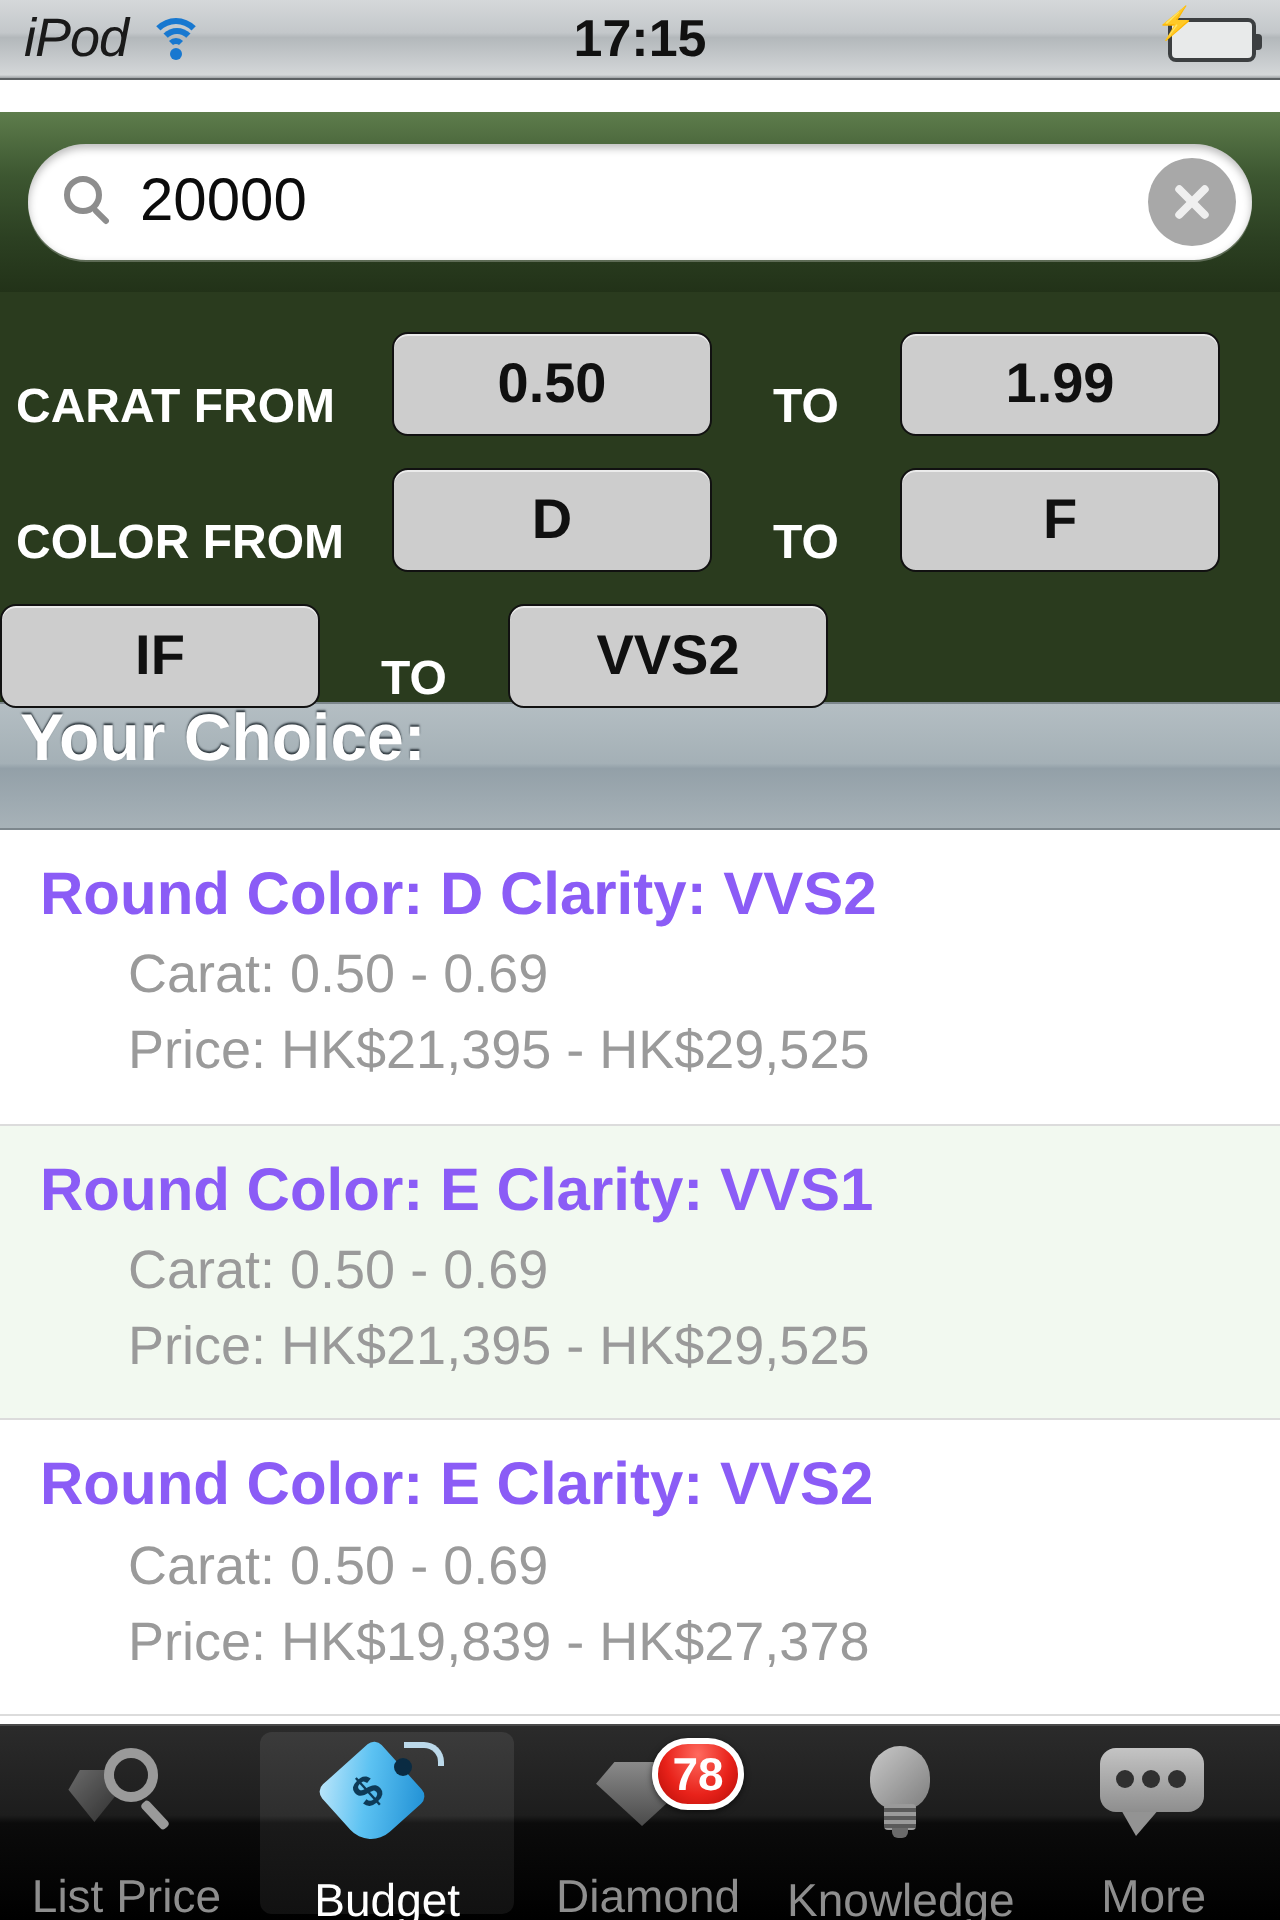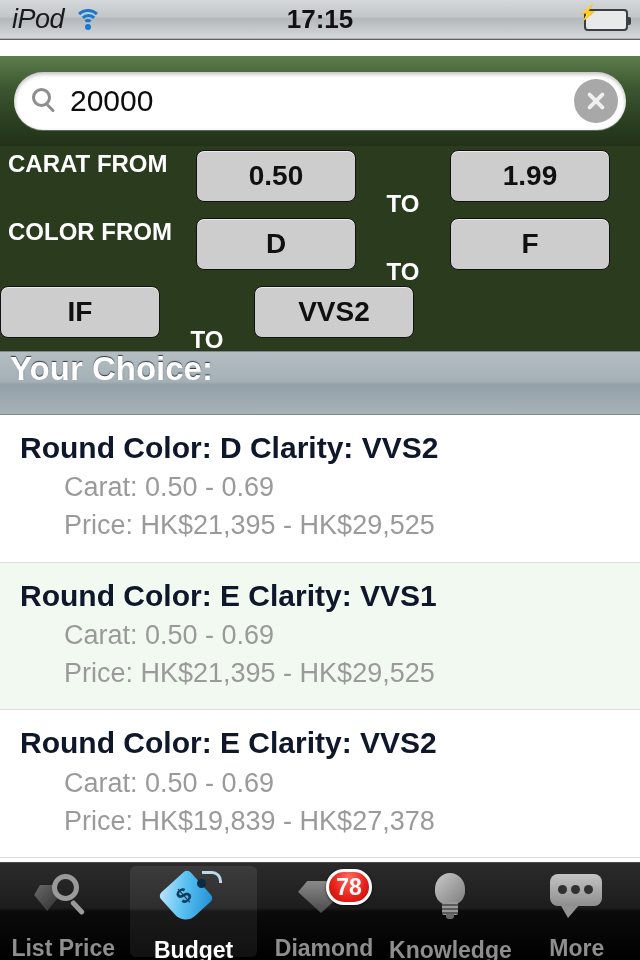--- a/index.html
+++ b/index.html
@@ -64,21 +64,21 @@
   .clearbtn:before,.clearbtn:after{ content:""; position:absolute; width:22px; height:4px;
              background:#efefef; border-radius:2px; }
   .clearbtn:before{ transform:rotate(45deg); }
   .clearbtn:after{ transform:rotate(-45deg); }
 
   
   .filters{
     width:640px; height:205px; background:#2a3b1e;
     padding:4px 0 0 0;
   }
-  .frow{ display:flex; align-items:flex-start; height:68px; }
+  .frow{ display:flex; align-items:flex-end; height:68px; }
   .flabel{
     width:196px; padding-left:8px;
     color:#fff; font-size:24px; font-weight:bold; letter-spacing:0px;
     white-space:nowrap;
   }
   .fbtn{
     width:160px; height:52px; background:#cdcdcd; border:1.5px solid #111;
     border-radius:8px; display:flex; align-items:center; justify-content:center;
     font-size:28px; font-weight:bold; color:#101010;
     box-shadow:inset 0 1px 0 rgba(255,255,255,.6);
@@ -96,37 +96,37 @@
     font-size:33px; font-weight:bold; color:#fff;
     text-shadow:0 -1px 1px rgba(40,50,56,.95);
     line-height:1;
   }
 
   
   .list{ width:640px; }
   .row{ padding:14px 20px 18px 20px; border-bottom:1px solid #dcdcdc; }
   .row.alt{ background:#f2f9f0; }
   .row.plain{ background:#ffffff; }
-  .row-title{ font-size:30px; font-weight:bold; color:#0f172a; line-height:1.28; }
+  .row-title{ font-size:30px; font-weight:bold; color:#8b5cf6; line-height:1.28; }
   .row-sub{ font-size:27px; color:#9a9a9a; line-height:1.3; margin-top:3px;margin-left:44px; }
 
   
   .tabbar{
     position:absolute; left:0; bottom:0; width:640px; height:98px;
     background:linear-gradient(to bottom,#2b2b2b 0%,#1d1d1d 46%,#0b0b0b 50%,#000 100%);
     border-top:1px solid #4a4a4a;
     display:flex;
   }
   .tab{ flex:1; display:flex; flex-direction:column; align-items:center; justify-content:flex-start;
         padding-top:8px; position:relative; }
   .tab.sel{ background:linear-gradient(to bottom,#3b3b3b 0%,#2e2e2e 46%,#1a1a1a 50%,#111 100%);
             border-radius:6px; margin:3px 4px; padding-top:5px; }
   .tab-ico{ height:52px; width:64px; display:flex; align-items:center; justify-content:center;
             position:relative; }
-  .tab-lbl{ font-size:23px; font-weight:bold; color:#8e8e8e; line-height:1; margin-top:18px; }
+  .tab-lbl{ font-size:23px; font-weight:normal; color:#8e8e8e; line-height:1; margin-top:18px; }
   .tab.sel .tab-lbl{ color:#fff; }
 
   
   .ic-listprice{ position:relative; width:62px; height:48px; }
   .ic-listprice .dia{ position:absolute; left:2px; top:14px; width:26px; height:26px;
      background:linear-gradient(135deg,#6a6a6a,#2e2e2e);
      clip-path:polygon(50% 100%,0% 38%,22% 0%,78% 0%,100% 38%); }
   .ic-listprice .ring{ position:absolute; left:20px; top:3px; width:27px;height:27px;
      border:5px solid #9a9a9a; border-radius:50%; }
   .ic-listprice .hdl{ position:absolute; left:43px; top:28px; width:5px;height:17px;

